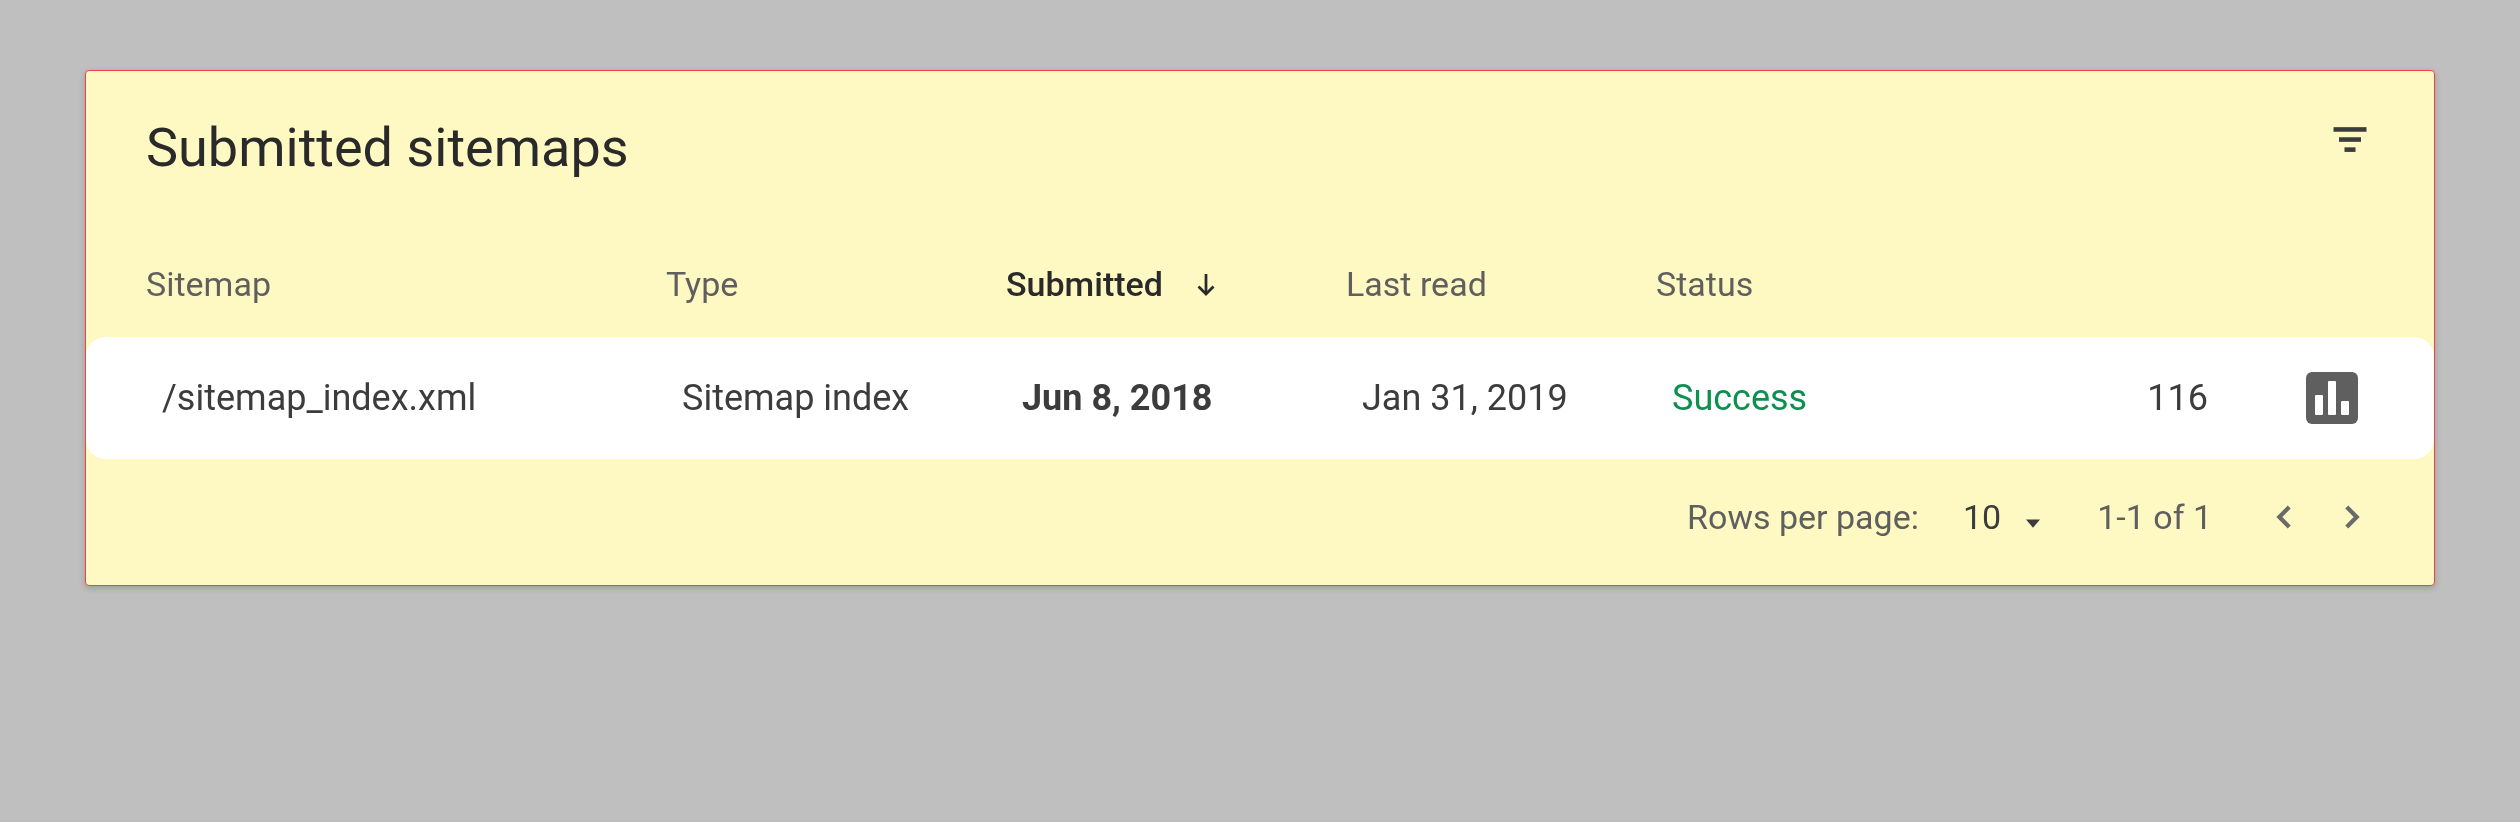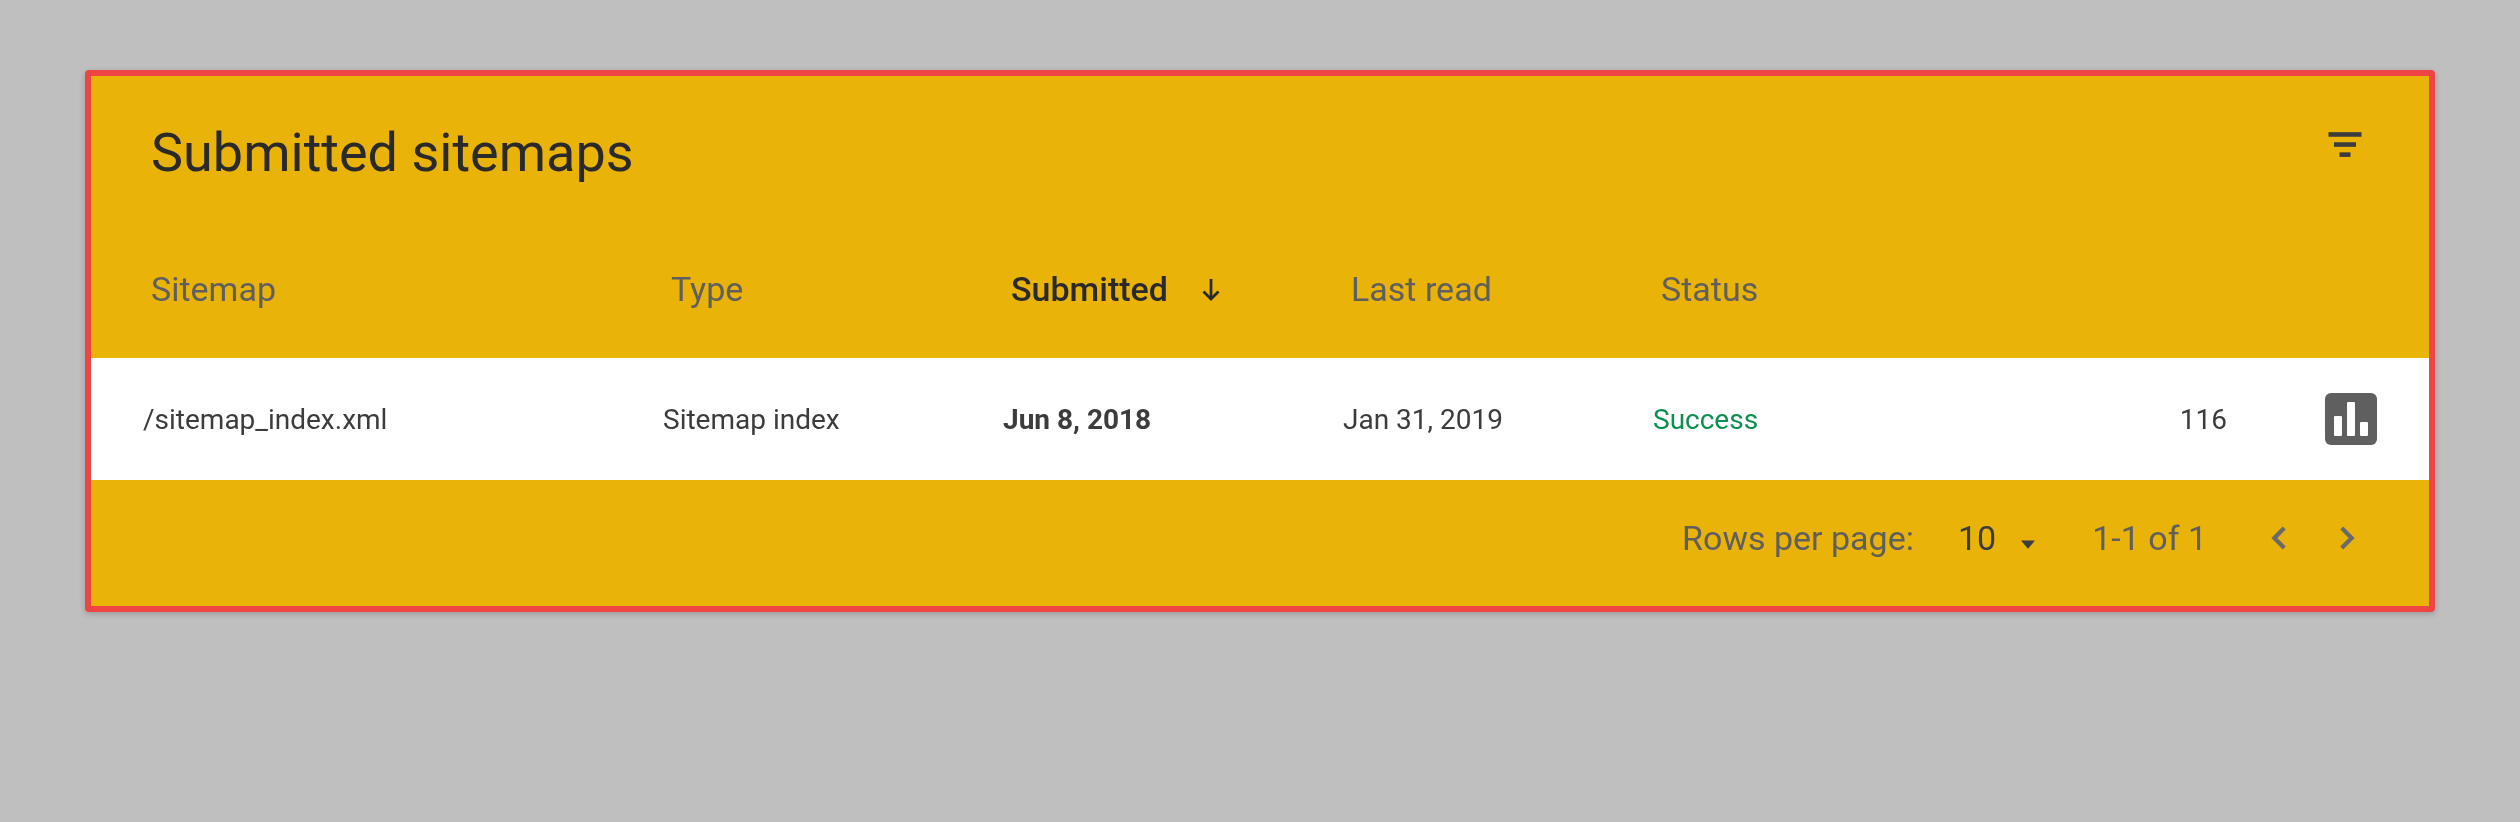--- a/index.html
+++ b/index.html
@@ -8,22 +8,22 @@
     padding: 0;
   }
   body {
     font-family: Roboto, Arial, sans-serif;
     background: #bfbfbf;
     width: 2520px;
     height: 822px;
     padding: 70px 85px;
   }
   .card {
-    background: #eab308;
-    border: 6px solid #ef4444;
+    background: #fef9c3;
+    border: 1px solid #ef4444;
     border-radius: 4px;
     box-shadow: 0 2px 6px rgba(0,0,0,0.2);
     overflow: hidden;
   }
   .card-header {
     display: flex;
     align-items: flex-start;
     justify-content: space-between;
     padding: 45px 60px 30px 60px;
   }
@@ -37,38 +37,39 @@
     height: 48px;
     display: flex;
     align-items: center;
     justify-content: center;
     cursor: pointer;
     color: #3c3c3c;
   }
   .table-header {
     display: flex;
     align-items: center;
-    padding: 55px 60px 49px 60px;
+    padding: 55px 60px 33px 60px;
     font-size: 34px;
     color: #5f5f5f;
   }
   .col-sitemap { flex: 0 0 520px; }
   .col-type { flex: 0 0 340px; }
   .col-submitted { flex: 0 0 340px; display: flex; align-items: center; gap: 28px; color: #2a2a2a; font-weight: 500;}
   .col-lastread { flex: 0 0 310px; }
   .col-status { flex: 0 0 350px; }
   .col-discovered { flex: 1; text-align: right; padding-right: 90px;}
   .col-action { flex: 0 0 60px; text-align: right;}
   .table-row {
     display: flex;
     align-items: center;
-    padding: 35px 52px;
+    padding: 35px 76px;
     background: #ffffff;
-    font-size: 28px;
+    font-size: 36px;
     color: #3c3c3c;
+    border-radius: 20px;
   }
   .status-success {
     color: #0d904f;
   }
   .pagination {
     display: flex;
     align-items: center;
     justify-content: flex-end;
     padding: 35px 60px 45px 60px;
     font-size: 34px;

